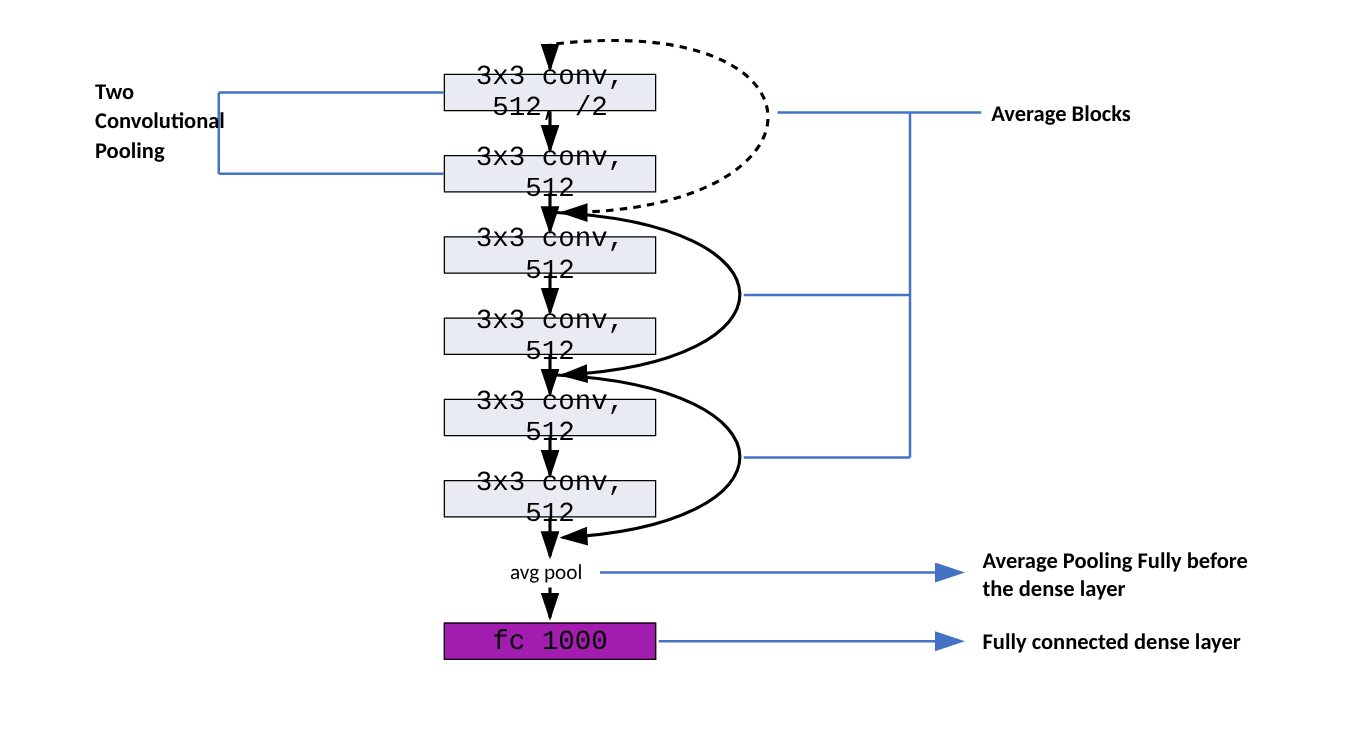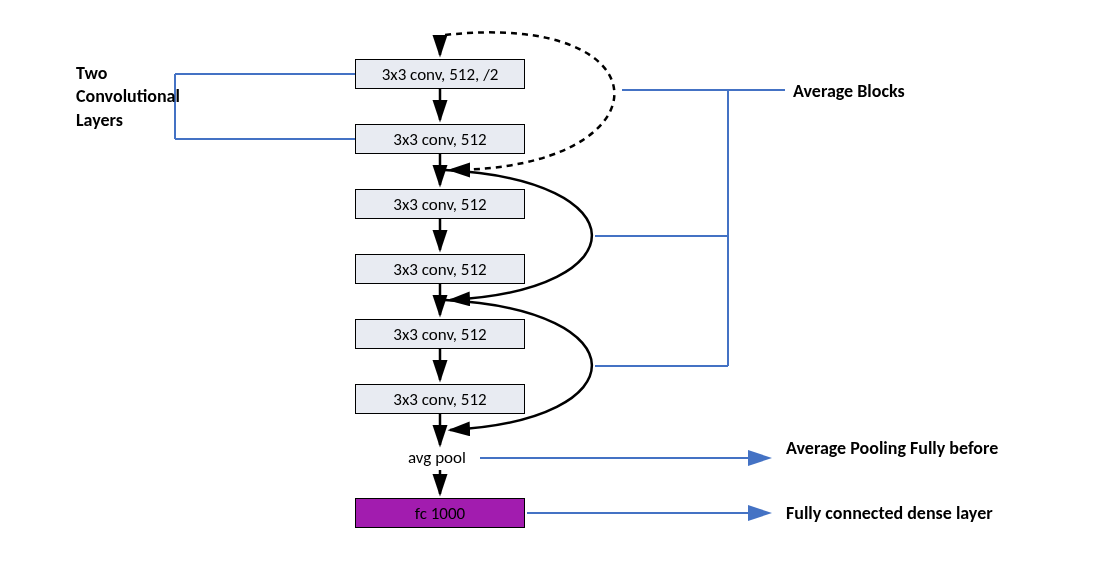--- a/index.html
+++ b/index.html
@@ -8,25 +8,26 @@
       font-family: Calibri, Arial, sans-serif;
       width: 1093px;
       height: 588px;
       position: relative;
       background: white;
     }
     .layer-box {
       position: absolute;
       border: 1.5px solid #000;
       text-align: center;
-      font-size: 17px;
+      font-size: 22px;
       display: flex;
       align-items: center;
       justify-content: center;
       box-sizing: border-box;
+      font-family: Liberation Mono, monospace;
     }
     .conv-box {
       background: #e8ebf2;
       width: 170px;
       height: 30px;
     }
     .fc-box {
       background: #a21caf;
       width: 170px;
       height: 30px;
@@ -107,26 +108,27 @@
 
 <div class="plain-text" style="left:408px; top:447px;"><span>avg pool</span></div>
 
 <div class="layer-box fc-box" style="left:355px; top:498px;">
     <span>fc 1000</span>
   </div>
 
 <div class="label-text" style="left:30px; top:62px;margin-left:46px;">
   <div>Two</div>
   <div>Convolutional</div>
-  <div>Layers</div>
+  <div>Pooling</div>
 </div>
 
 <div class="label-text" style="left:793px; top:80px;">
   <span>Average Blocks</span>
 </div>
 
 <div class="label-text" style="left:786px; top:437px;">
   <div>Average Pooling Fully before</div>
+  <div>the dense layer</div>
 </div>
 
 <div class="label-text" style="left:786px; top:502px;">
   <div>Fully connected dense layer</div>
 </div>
 
 </body></html>

